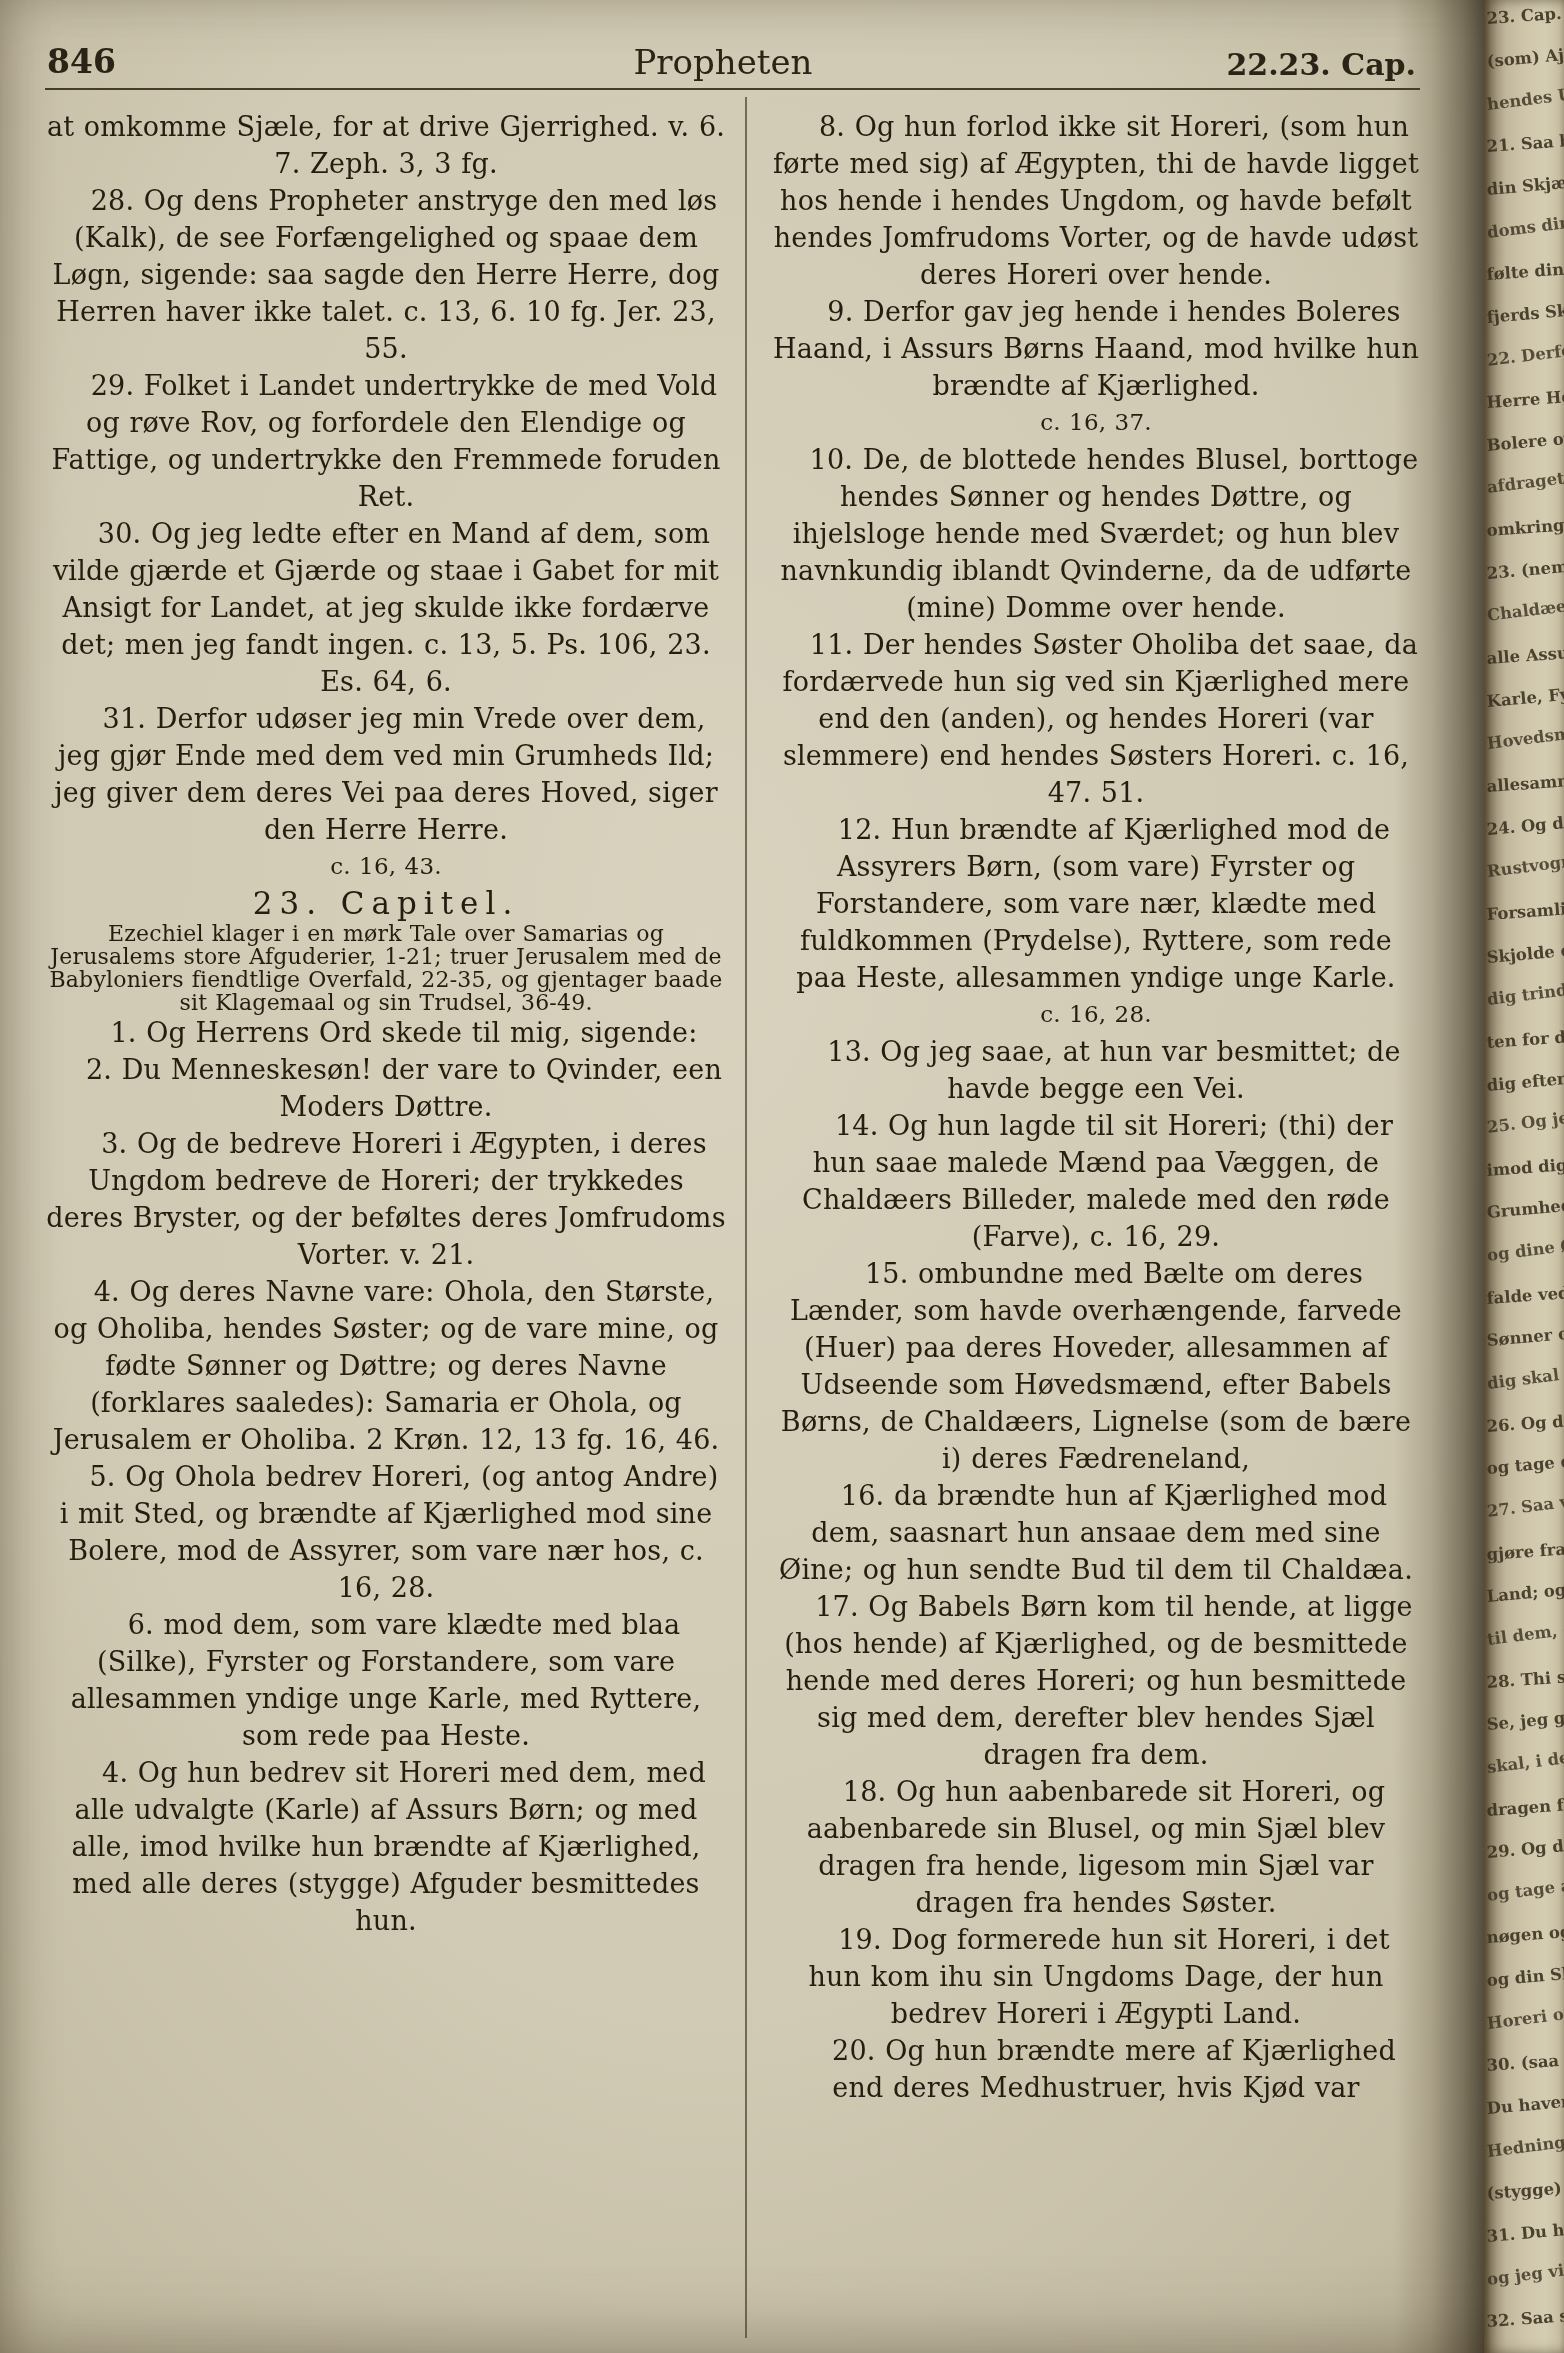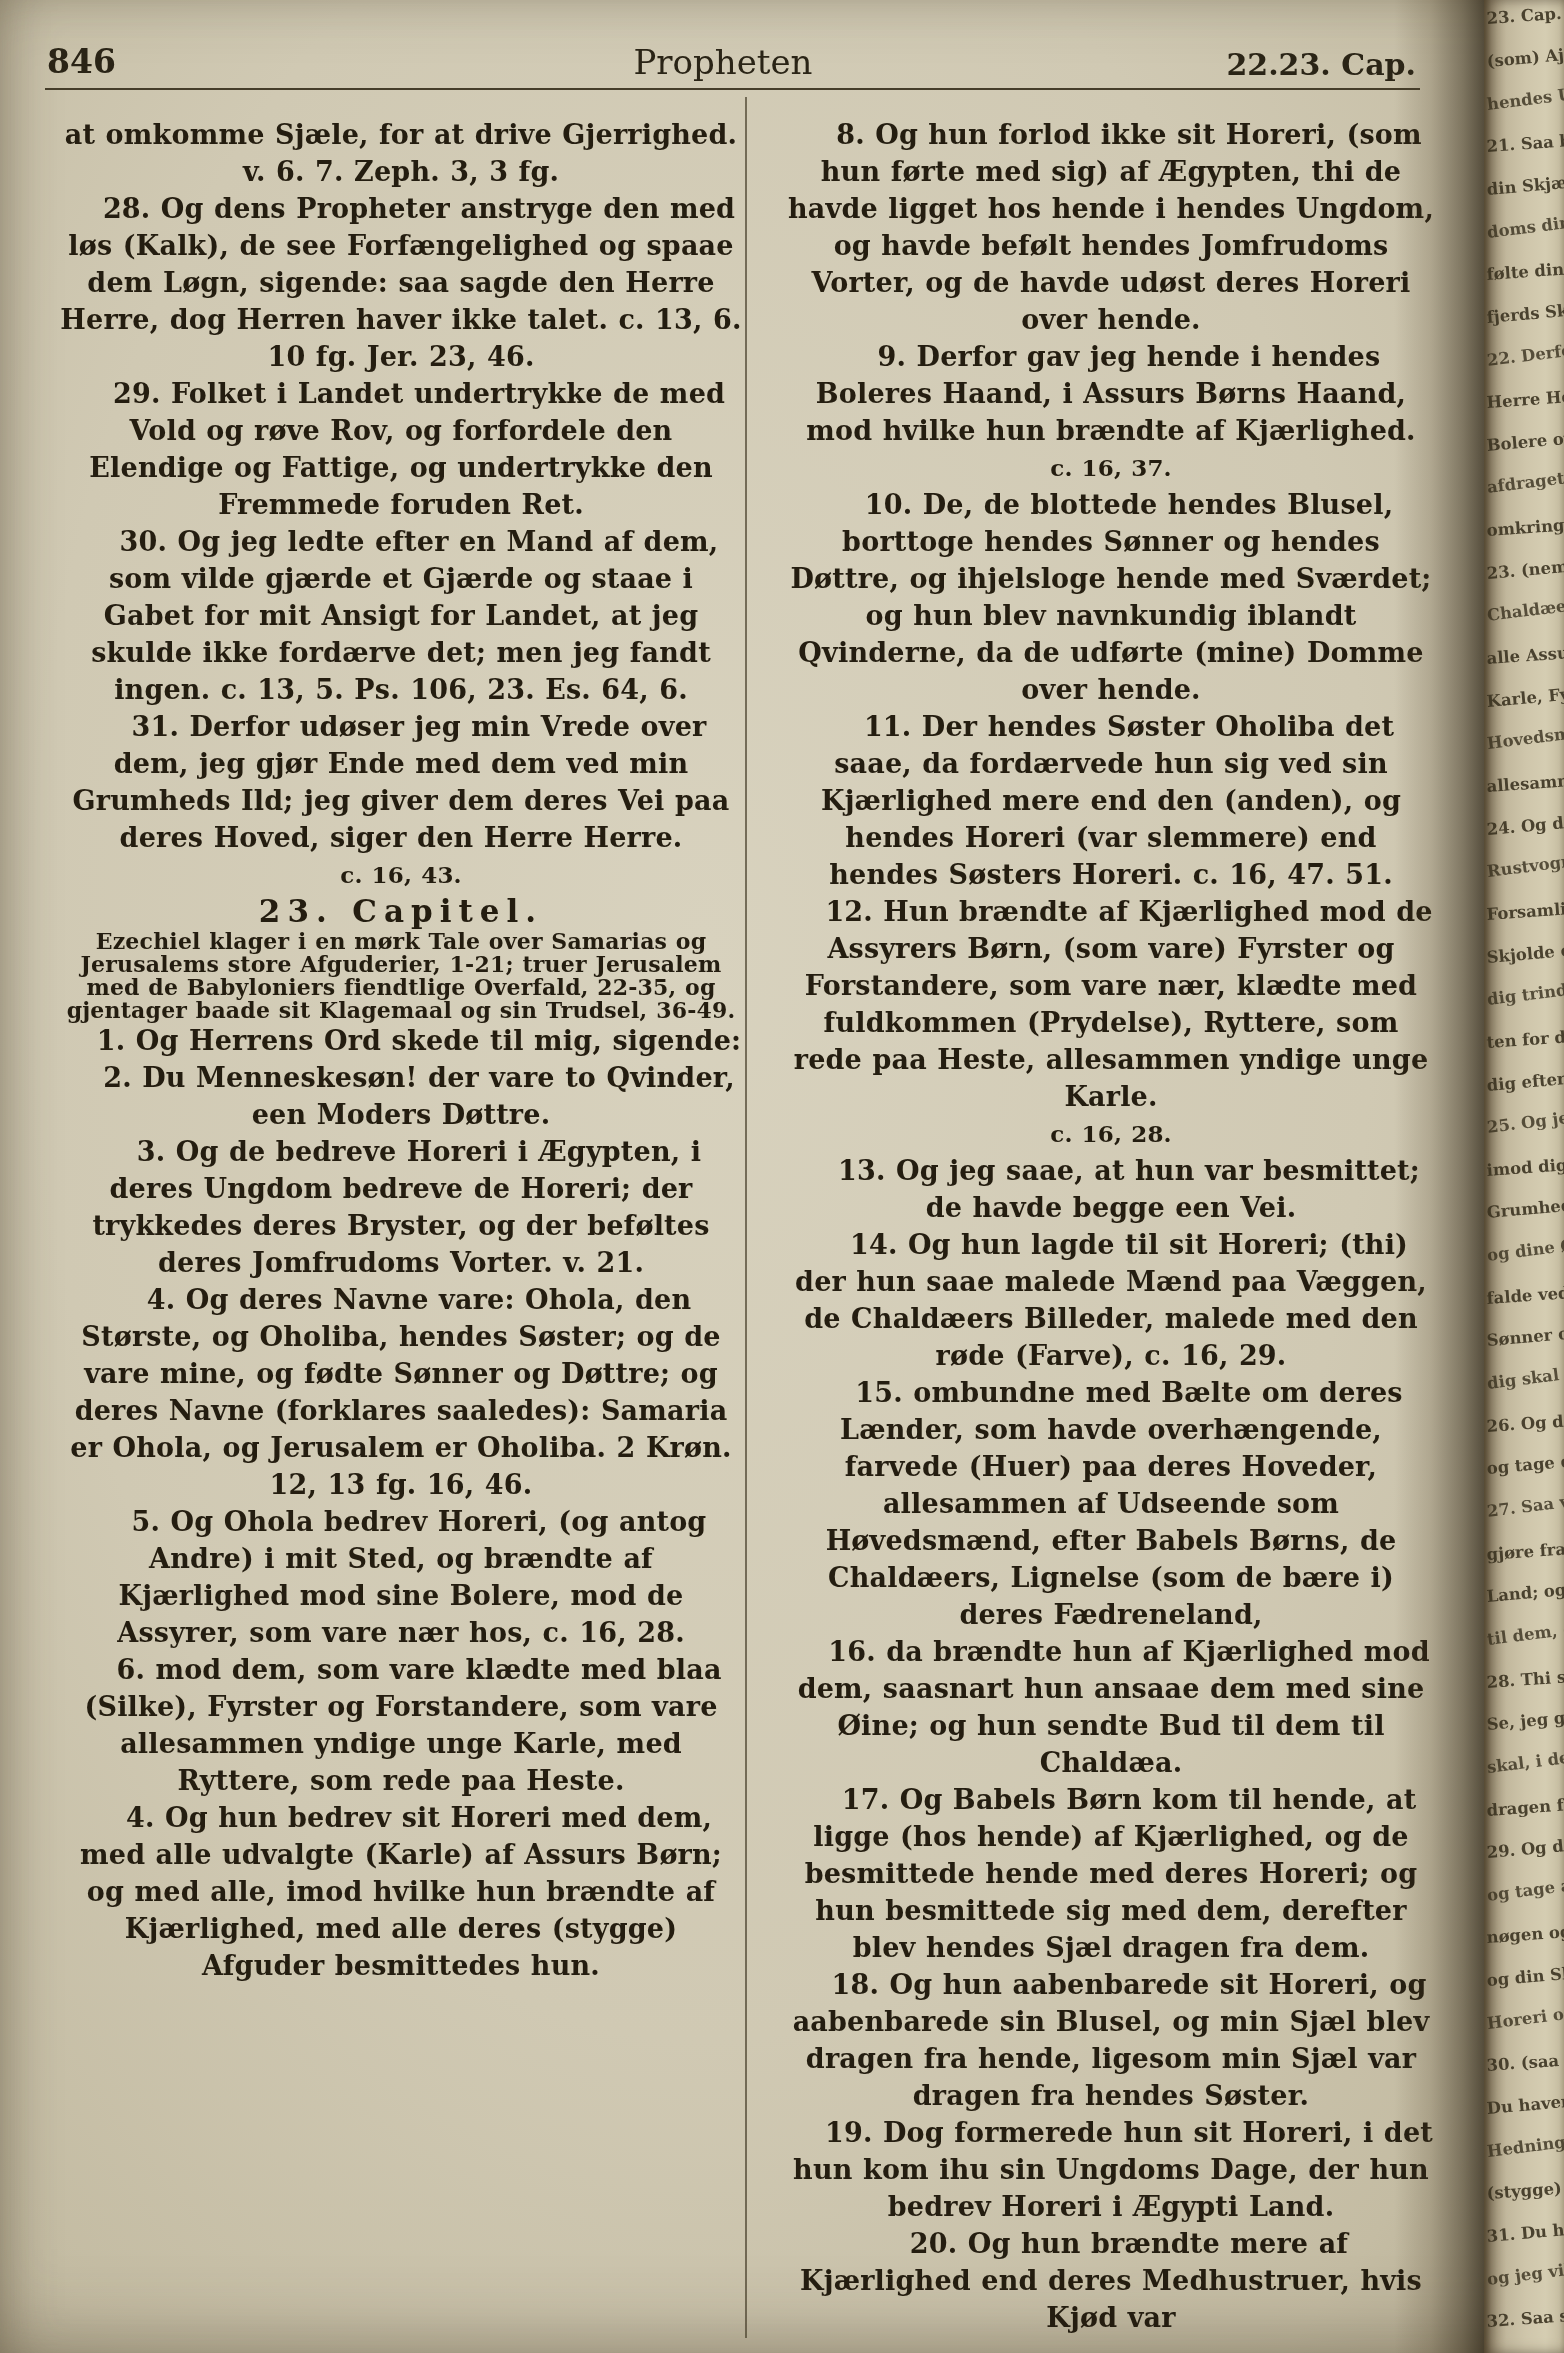--- a/index.html
+++ b/index.html
@@ -15,22 +15,22 @@
       inset 27px 0 55px -23.5px rgba(70,58,38,.38),
       inset 0 -47px 78px -35px rgba(70,58,38,.34),
       inset 0 34px 63px -34px rgba(70,58,38,.22);
   }
   .header-num{position:absolute;left:47px;top:42px;font-size:33px;font-weight:bold;color:#2a2416;}
   .header-title{position:absolute;left:7px;width:1432px;top:42px;text-align:center;font-size:34px;font-weight:normal;color:#2a2416;}
   .header-cap{position:absolute;left:1150px;top:47px;width:266px;text-align:right;font-size:30px;font-weight:bold;color:#2a2416;}
   .header-rule{position:absolute;left:45px;top:88px;width:1375px;height:2.3px;background:#453d2a;}
   .divider{position:absolute;left:745px;top:97px;height:2241px;width:2.3px;background:#4a422d;opacity:.7;}
 
-  .col{position:absolute;top:116px;color:#241d10;font-size:27px;line-height:37px;
-       font-weight:bold;text-align:justify;letter-spacing:0.2px;word-spacing:0.8px;margin-left:15px;}
+  .col{position:absolute;top:108px;color:#241d10;font-size:27px;line-height:37px;
+       font-weight:normal;text-align:justify;letter-spacing:0.2px;word-spacing:0.8px;}
   .col p{margin:0;text-align:center;}
   .col-left{left:45px;width:682px;}
   .col-right{left:772px;width:648px;}
 
   .t-verse{text-indent:36px;}
   .t-continuation{text-indent:0;}
   .t-ref{text-align:center;text-indent:0;margin:6.3px 0 12.5px;font-size:23px;}
   .t-heading{text-align:center;text-indent:0;font-size:31px;letter-spacing:7px;margin:47px 0 33px;}
   .t-summary{font-size:22px;line-height:23px;text-indent:0;margin:0 14px 28px 14px;}
 
@@ -51,21 +51,21 @@
 
 <div class="page">
 
   <div class="header-num">846</div>
   <div class="header-title">Propheten</div>
   <div class="header-cap">22.23. Cap.</div>
   <div class="header-rule"></div>
 
   <div class="col col-left">
       <p class="t-continuation">at omkomme Sjæle, for at drive Gjerrighed. v. 6. 7. Zeph. 3, 3 fg.</p>
-      <p class="t-verse">28. Og dens Propheter anstryge den med løs (Kalk), de see Forfængelighed og spaae dem Løgn, sigende: saa sagde den Herre Herre, dog Herren haver ikke talet. c. 13, 6. 10 fg. Jer. 23, 46.</p>
+      <p class="t-verse">28. Og dens Propheter anstryge den med løs (Kalk), de see Forfængelighed og spaae dem Løgn, sigende: saa sagde den Herre Herre, dog Herren haver ikke talet. c. 13, 6. 10 fg. Jer. 23, 55.</p>
       <p class="t-verse">29. Folket i Landet undertrykke de med Vold og røve Rov, og forfordele den Elendige og Fattige, og undertrykke den Fremmede foruden Ret.</p>
       <p class="t-verse">30. Og jeg ledte efter en Mand af dem, som vilde gjærde et Gjærde og staae i Gabet for mit Ansigt for Landet, at jeg skulde ikke fordærve det; men jeg fandt ingen. c. 13, 5. Ps. 106, 23. Es. 64, 6.</p>
       <p class="t-verse">31. Derfor udøser jeg min Vrede over dem, jeg gjør Ende med dem ved min Grumheds Ild; jeg giver dem deres Vei paa deres Hoved, siger den Herre Herre.</p>
       <p class="t-ref">c. 16, 43.</p>
       <p class="t-heading">23. Capitel.</p>
       <p class="t-summary">Ezechiel klager i en mørk Tale over Samarias og Jerusalems store Afguderier, 1-21; truer Jerusalem med de Babyloniers fiendtlige Overfald, 22-35, og gjentager baade sit Klagemaal og sin Trudsel, 36-49.</p>
       <p class="t-verse">1. Og Herrens Ord skede til mig, sigende:</p>
       <p class="t-verse">2. Du Menneskesøn! der vare to Qvinder, een Moders Døttre.</p>
       <p class="t-verse">3. Og de bedreve Horeri i Ægypten, i deres Ungdom bedreve de Horeri; der trykkedes deres Bryster, og der beføltes deres Jomfrudoms Vorter. v. 21.</p>
       <p class="t-verse">4. Og deres Navne vare: Ohola, den Største, og Oholiba, hendes Søster; og de vare mine, og fødte Sønner og Døttre; og deres Navne (forklares saaledes): Samaria er Ohola, og Jerusalem er Oholiba. 2 Krøn. 12, 13 fg. 16, 46.</p>

